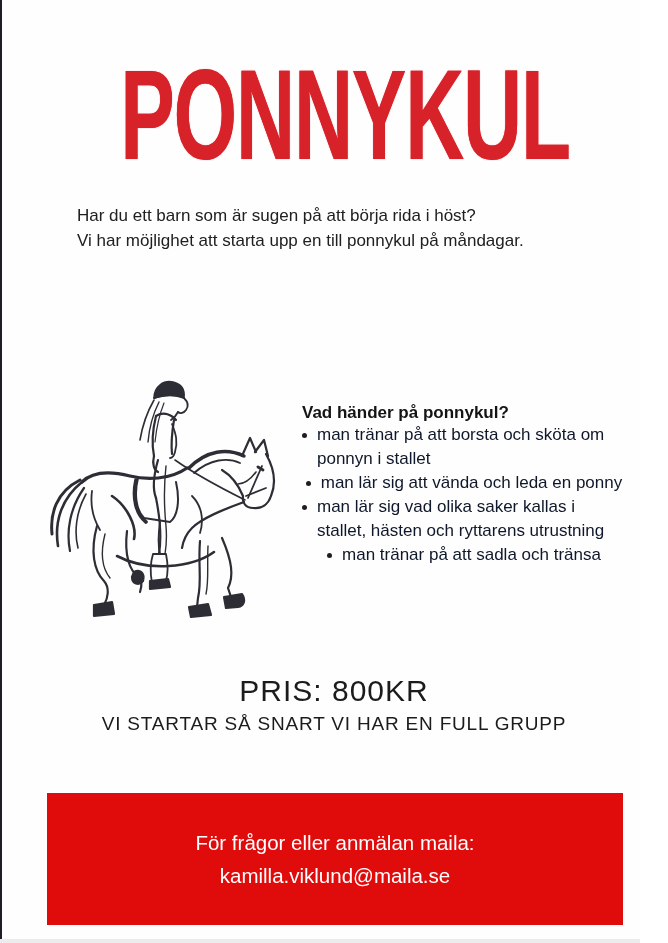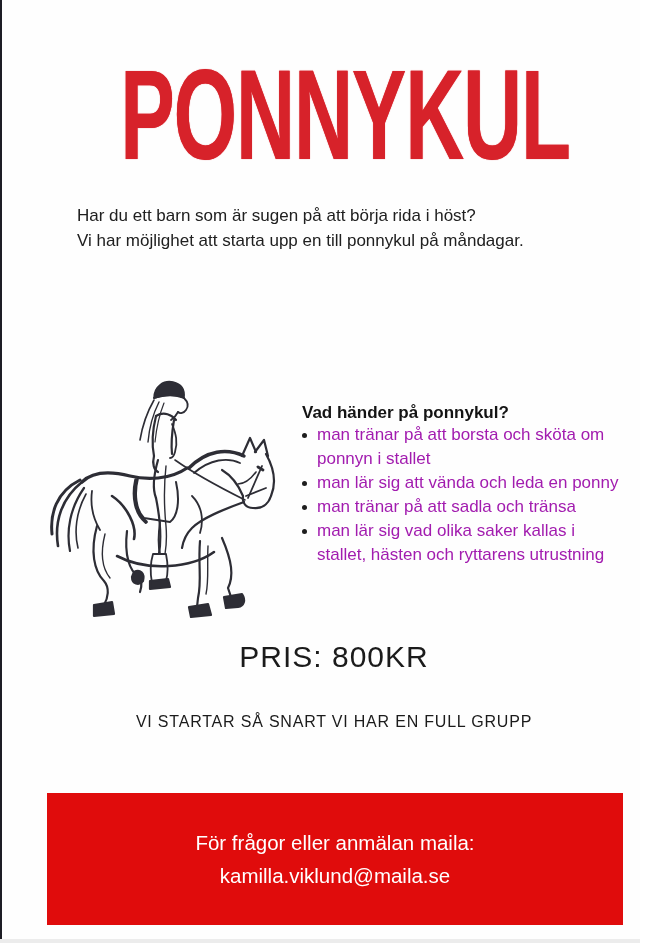--- a/index.html
+++ b/index.html
@@ -25,30 +25,30 @@
   }
   .p1 { top:191px; }
   .p2 { top:258px; }
 
   .illustration { position:absolute; left:42px; top:376px; width:250px; height:248px; }
   .illustration svg { width:100%; height:100%; }
 
   .activities { position:absolute; left:302px; top:403px; width:324px; }
   .activities h2 { margin:0 0 0 0; font-size:17px; font-weight:bold; color:#141414; }
   .activities ul { margin:0; padding:0; list-style:none; }
-  .activities li { display:flex; gap:10px; font-size:17px; line-height:24px; color:#a21caf; }
+  .activities li { display:flex; gap:10px; font-size:17px; line-height:24px; color:#0f172a;justify-content:center; }
   .activities .dot { flex:0 0 auto; width:5px; height:5px; border-radius:50%; background:#1e1e1e; margin-top:10px; }
 
   .price {
-    position:absolute; top:640px; left:0; width:668px; text-align:center;
+    position:absolute; top:674px; left:0; width:668px; text-align:center;
     font-size:30px; font-weight:400; letter-spacing:1px; color:#1b1b1b;
   }
   .start-note {
     position:absolute; top:713px; left:0; width:668px; text-align:center;
-    font-size:16px; letter-spacing:0.8px; color:#1b1b1b;
+    font-size:19px; letter-spacing:0.8px; color:#1b1b1b;
   }
 
   .banner {
     position:absolute; left:47px; top:793px; width:576px; height:132px;
     background:#e00c0c; color:#ffffff;
     display:flex; flex-direction:column; justify-content:center; align-items:center;
     font-size:20.5px; line-height:33px; text-align:center;
   }
 </style>
 </head>
@@ -144,25 +144,25 @@
       <li>
         <span class="dot"></span>
         <span>man tränar på att borsta och sköta om ponnyn i stallet</span>
       </li>
       <li>
         <span class="dot"></span>
         <span>man lär sig att vända och leda en ponny</span>
       </li>
       <li>
         <span class="dot"></span>
-        <span>man tränar på att sadla och tränsa</span>
+        <span>man lär sig vad olika saker kallas i stallet, hästen och ryttarens utrustning</span>
       </li>
       <li>
         <span class="dot"></span>
-        <span>man lär sig vad olika saker kallas i stallet, hästen och ryttarens utrustning</span>
+        <span>man tränar på att sadla och tränsa</span>
       </li>
     </ul>
   </div>
 
   <div class="price">PRIS: 800KR</div>
   <div class="start-note">VI STARTAR SÅ SNART VI HAR EN FULL GRUPP</div>
 
   <div class="banner">
     <div>För frågor eller anmälan maila:</div>
     <div>kamilla.viklund@maila.se</div>

